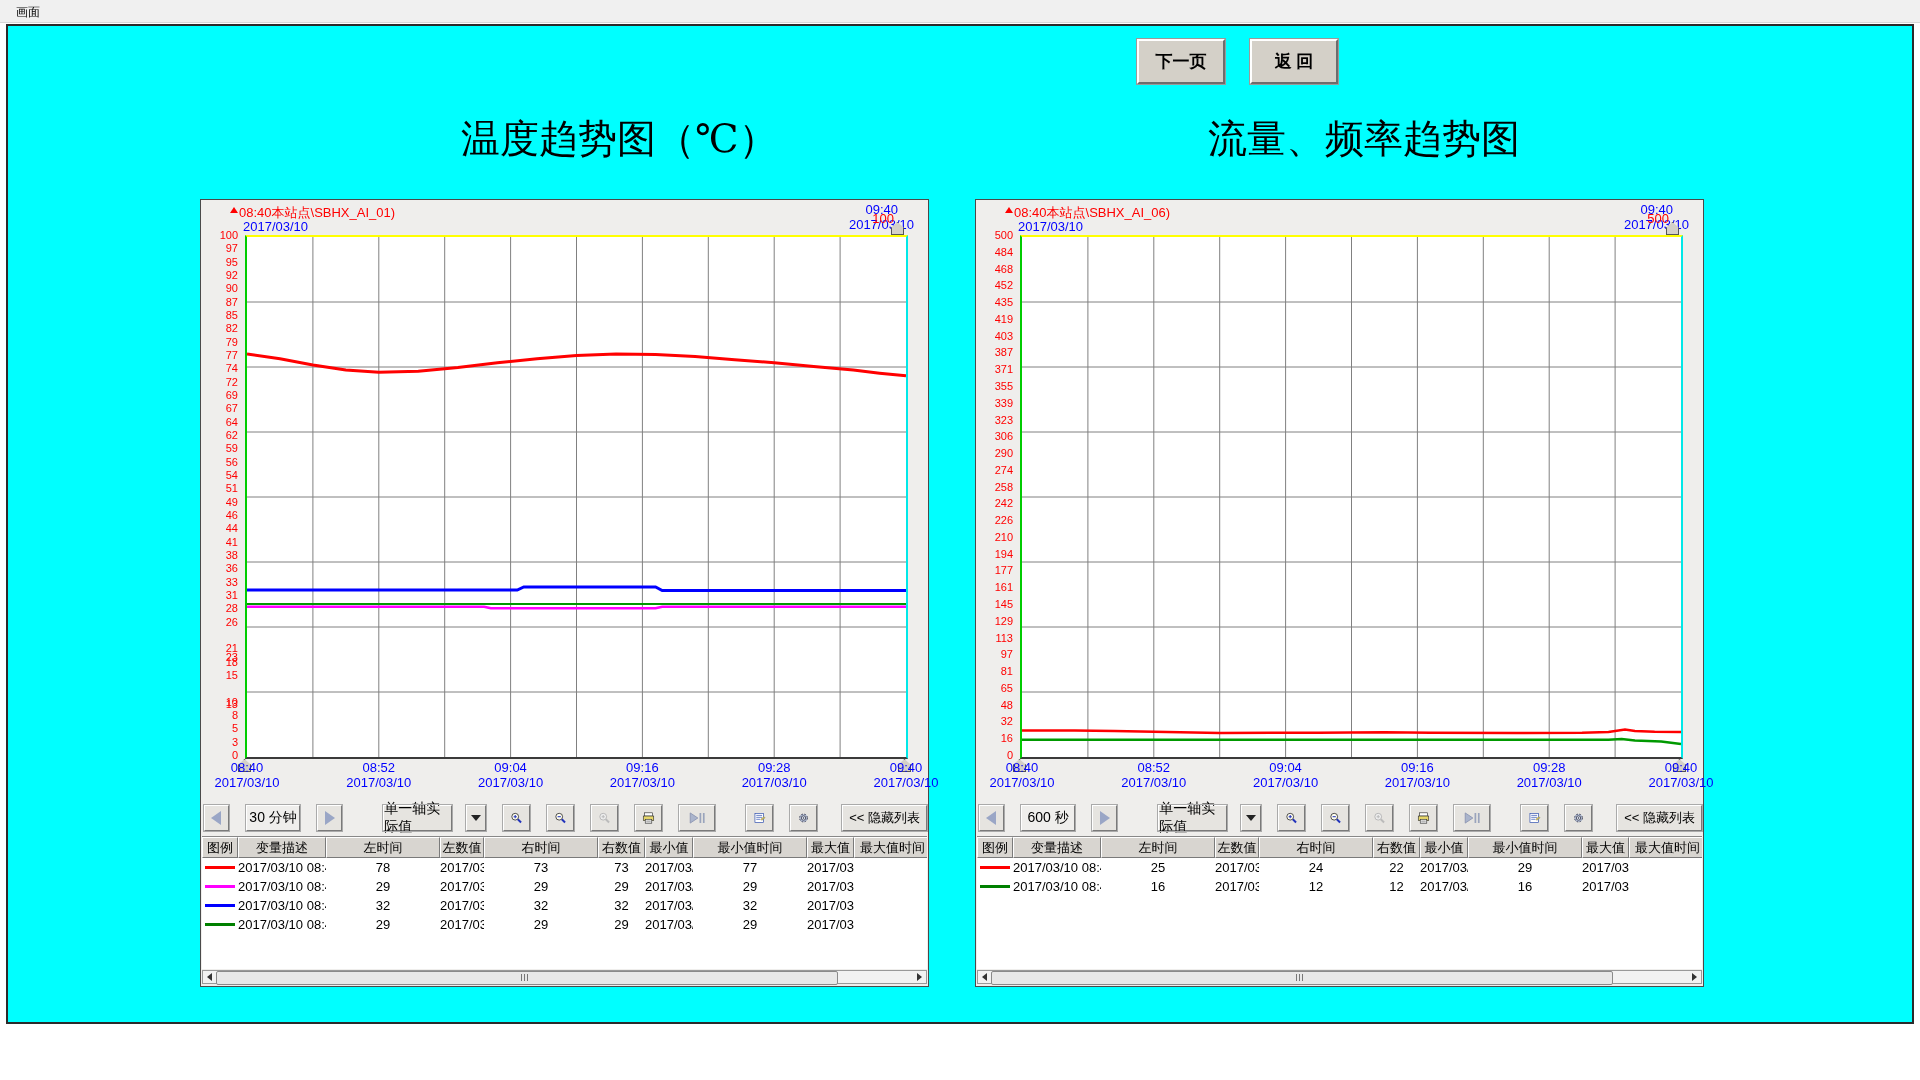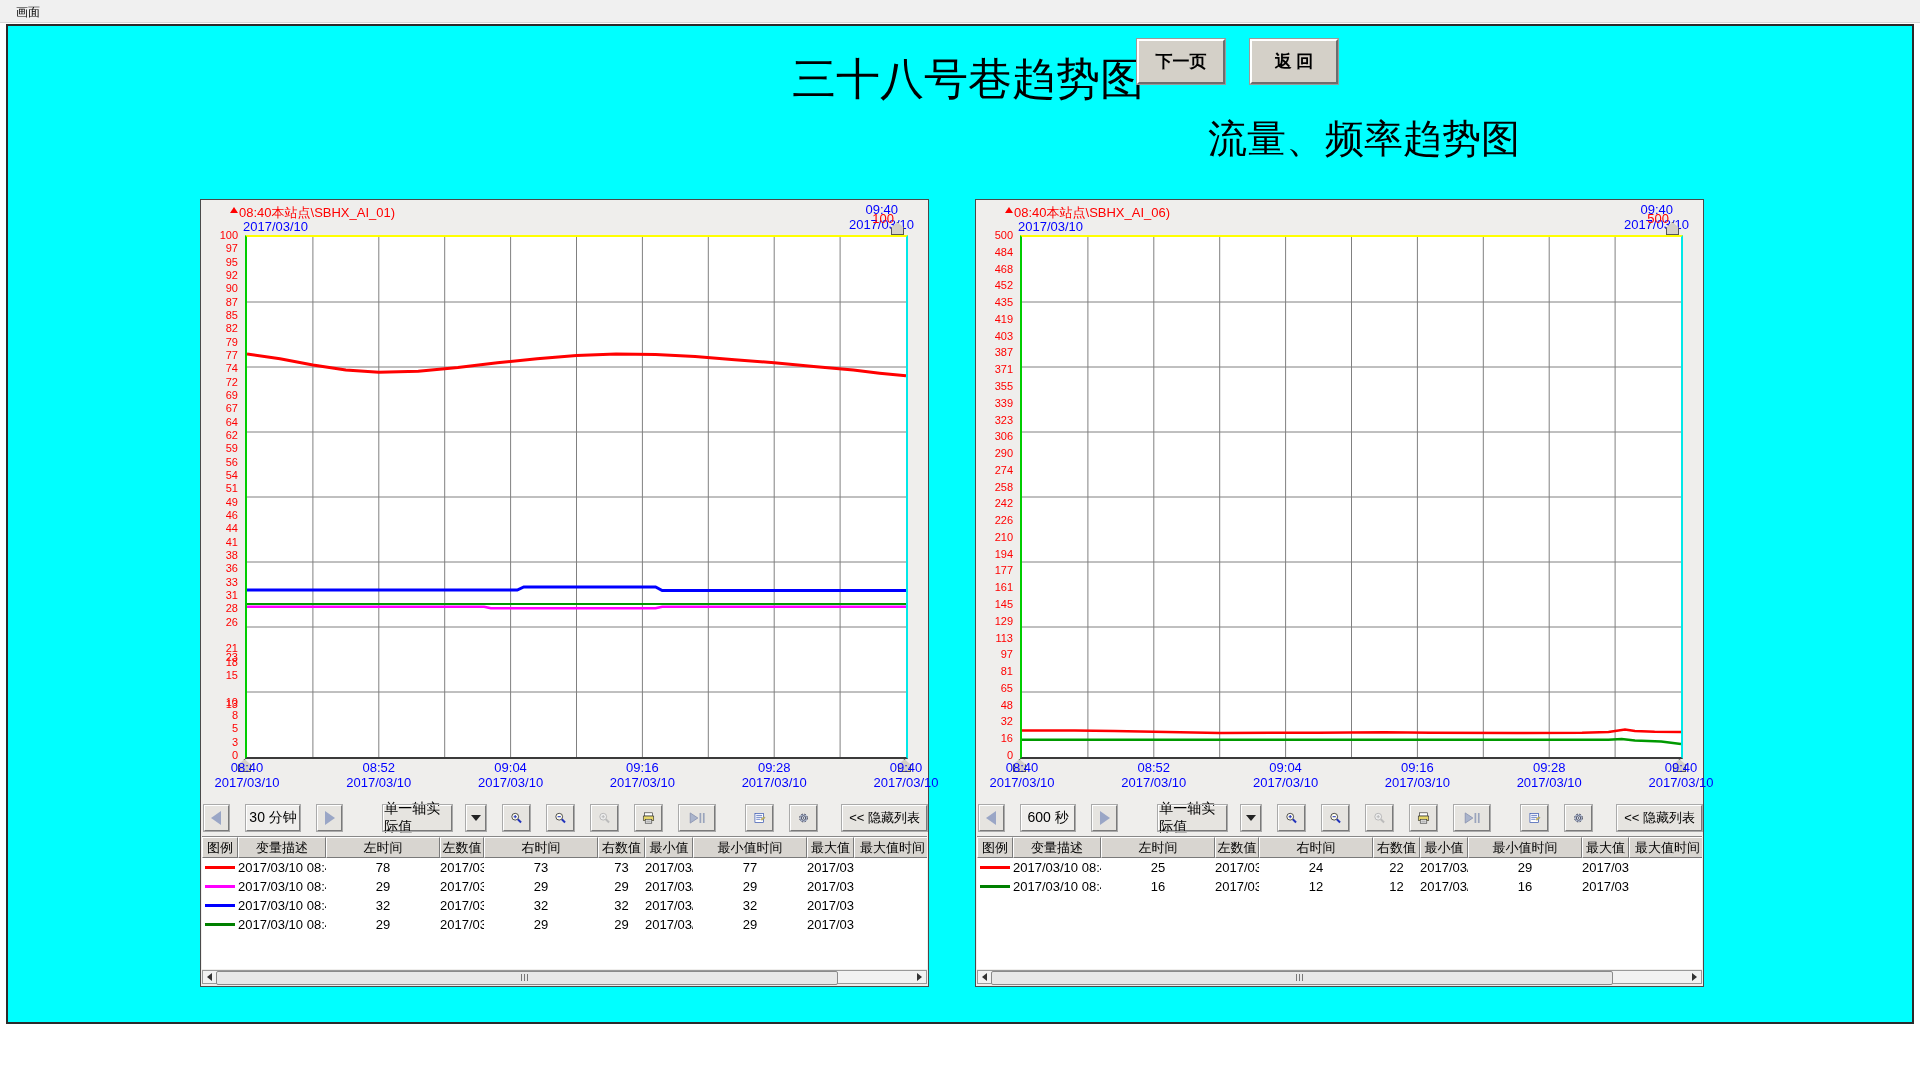--- a/index.html
+++ b/index.html
@@ -94,23 +94,23 @@
   .grip i{width:1px;height:7px;background:#777;}
 </style>
 </head>
 <body>
 
 <div class="titlebar">
   <span>画面</span>
 </div>
 
 <div class="win">
-  <div class="main-title">三十八号巷趋势图</div>
   <button class="hbtn next">下一页</button>
   <button class="hbtn back">返 回</button>
+  <div class="subtitle l">温度趋势图（℃）</div>
   <div class="subtitle r">流量、频率趋势图</div>
   <div id="panels">
       <div class="panel left">
     <div class="chart-zone">
       <span class="cursor-mark"></span>
       <span class="lbl-cursor">08:40本站点\SBHX_AI_01)</span>
       <span class="lbl-startdate">2017/03/10</span>
       <span class="lbl-endtime">09:40</span>
       <span class="lbl-enddate">2017/03/10</span>
       <span class="lbl-raxis">100</span>

